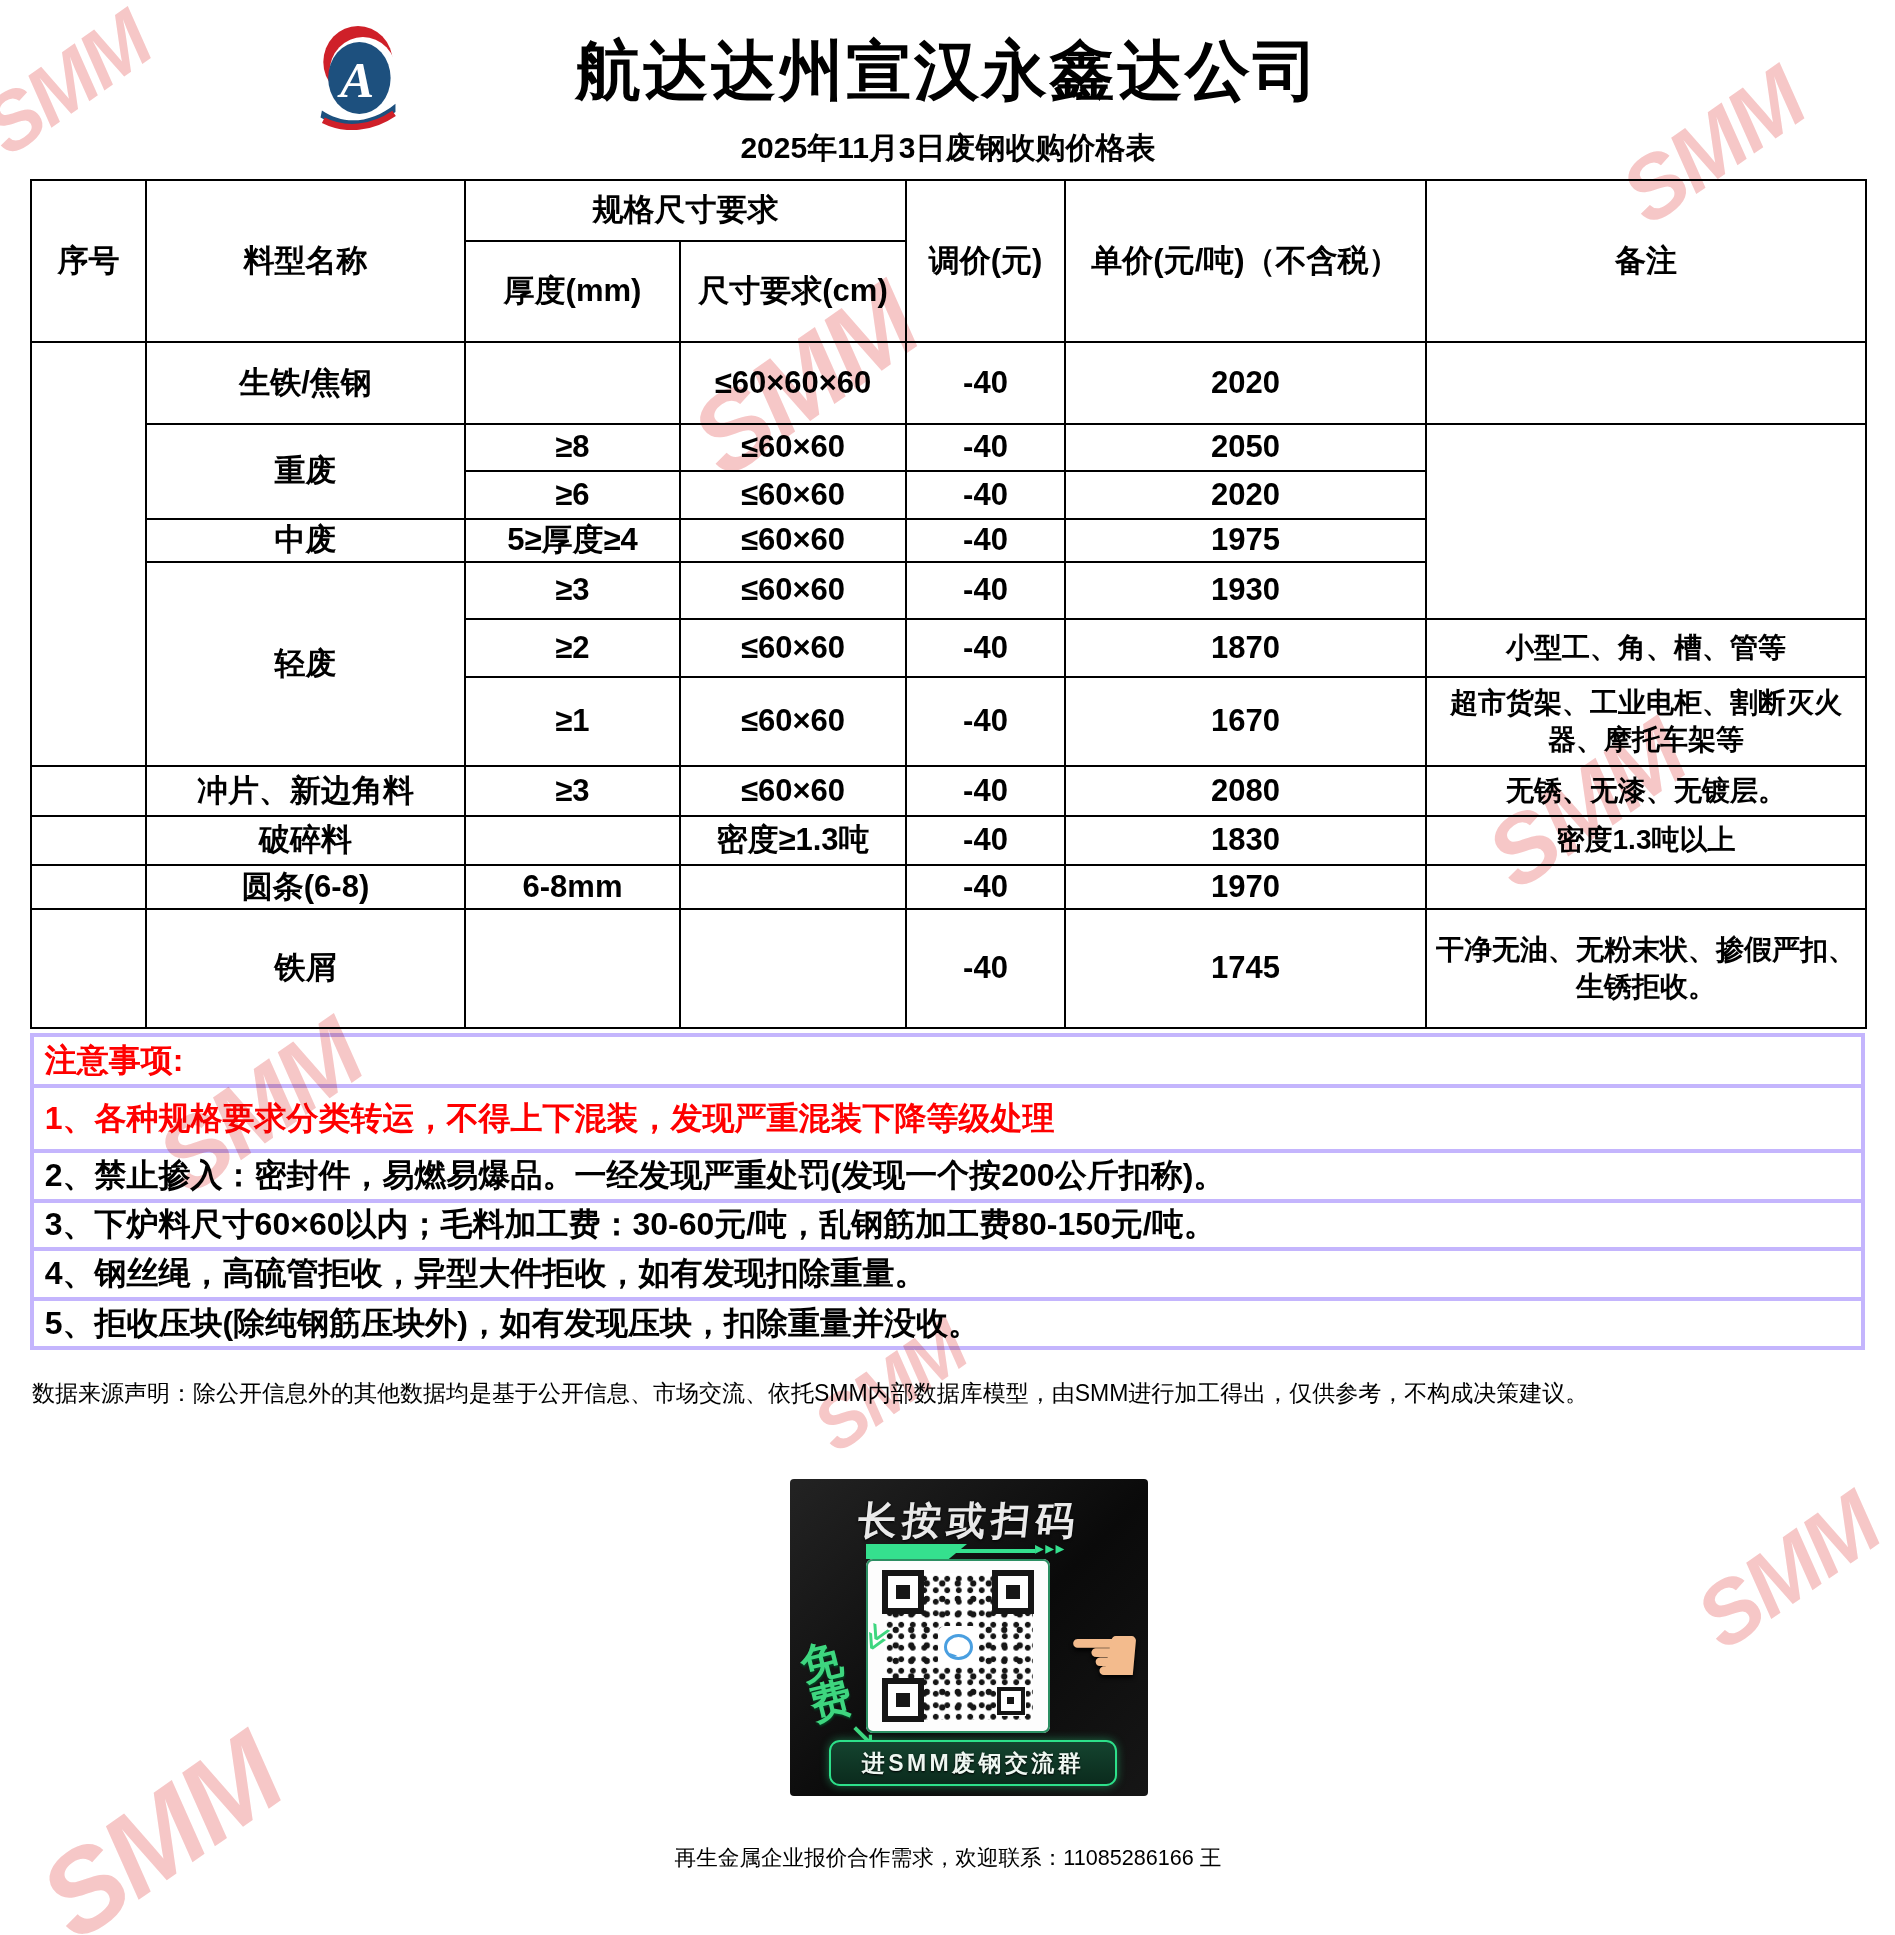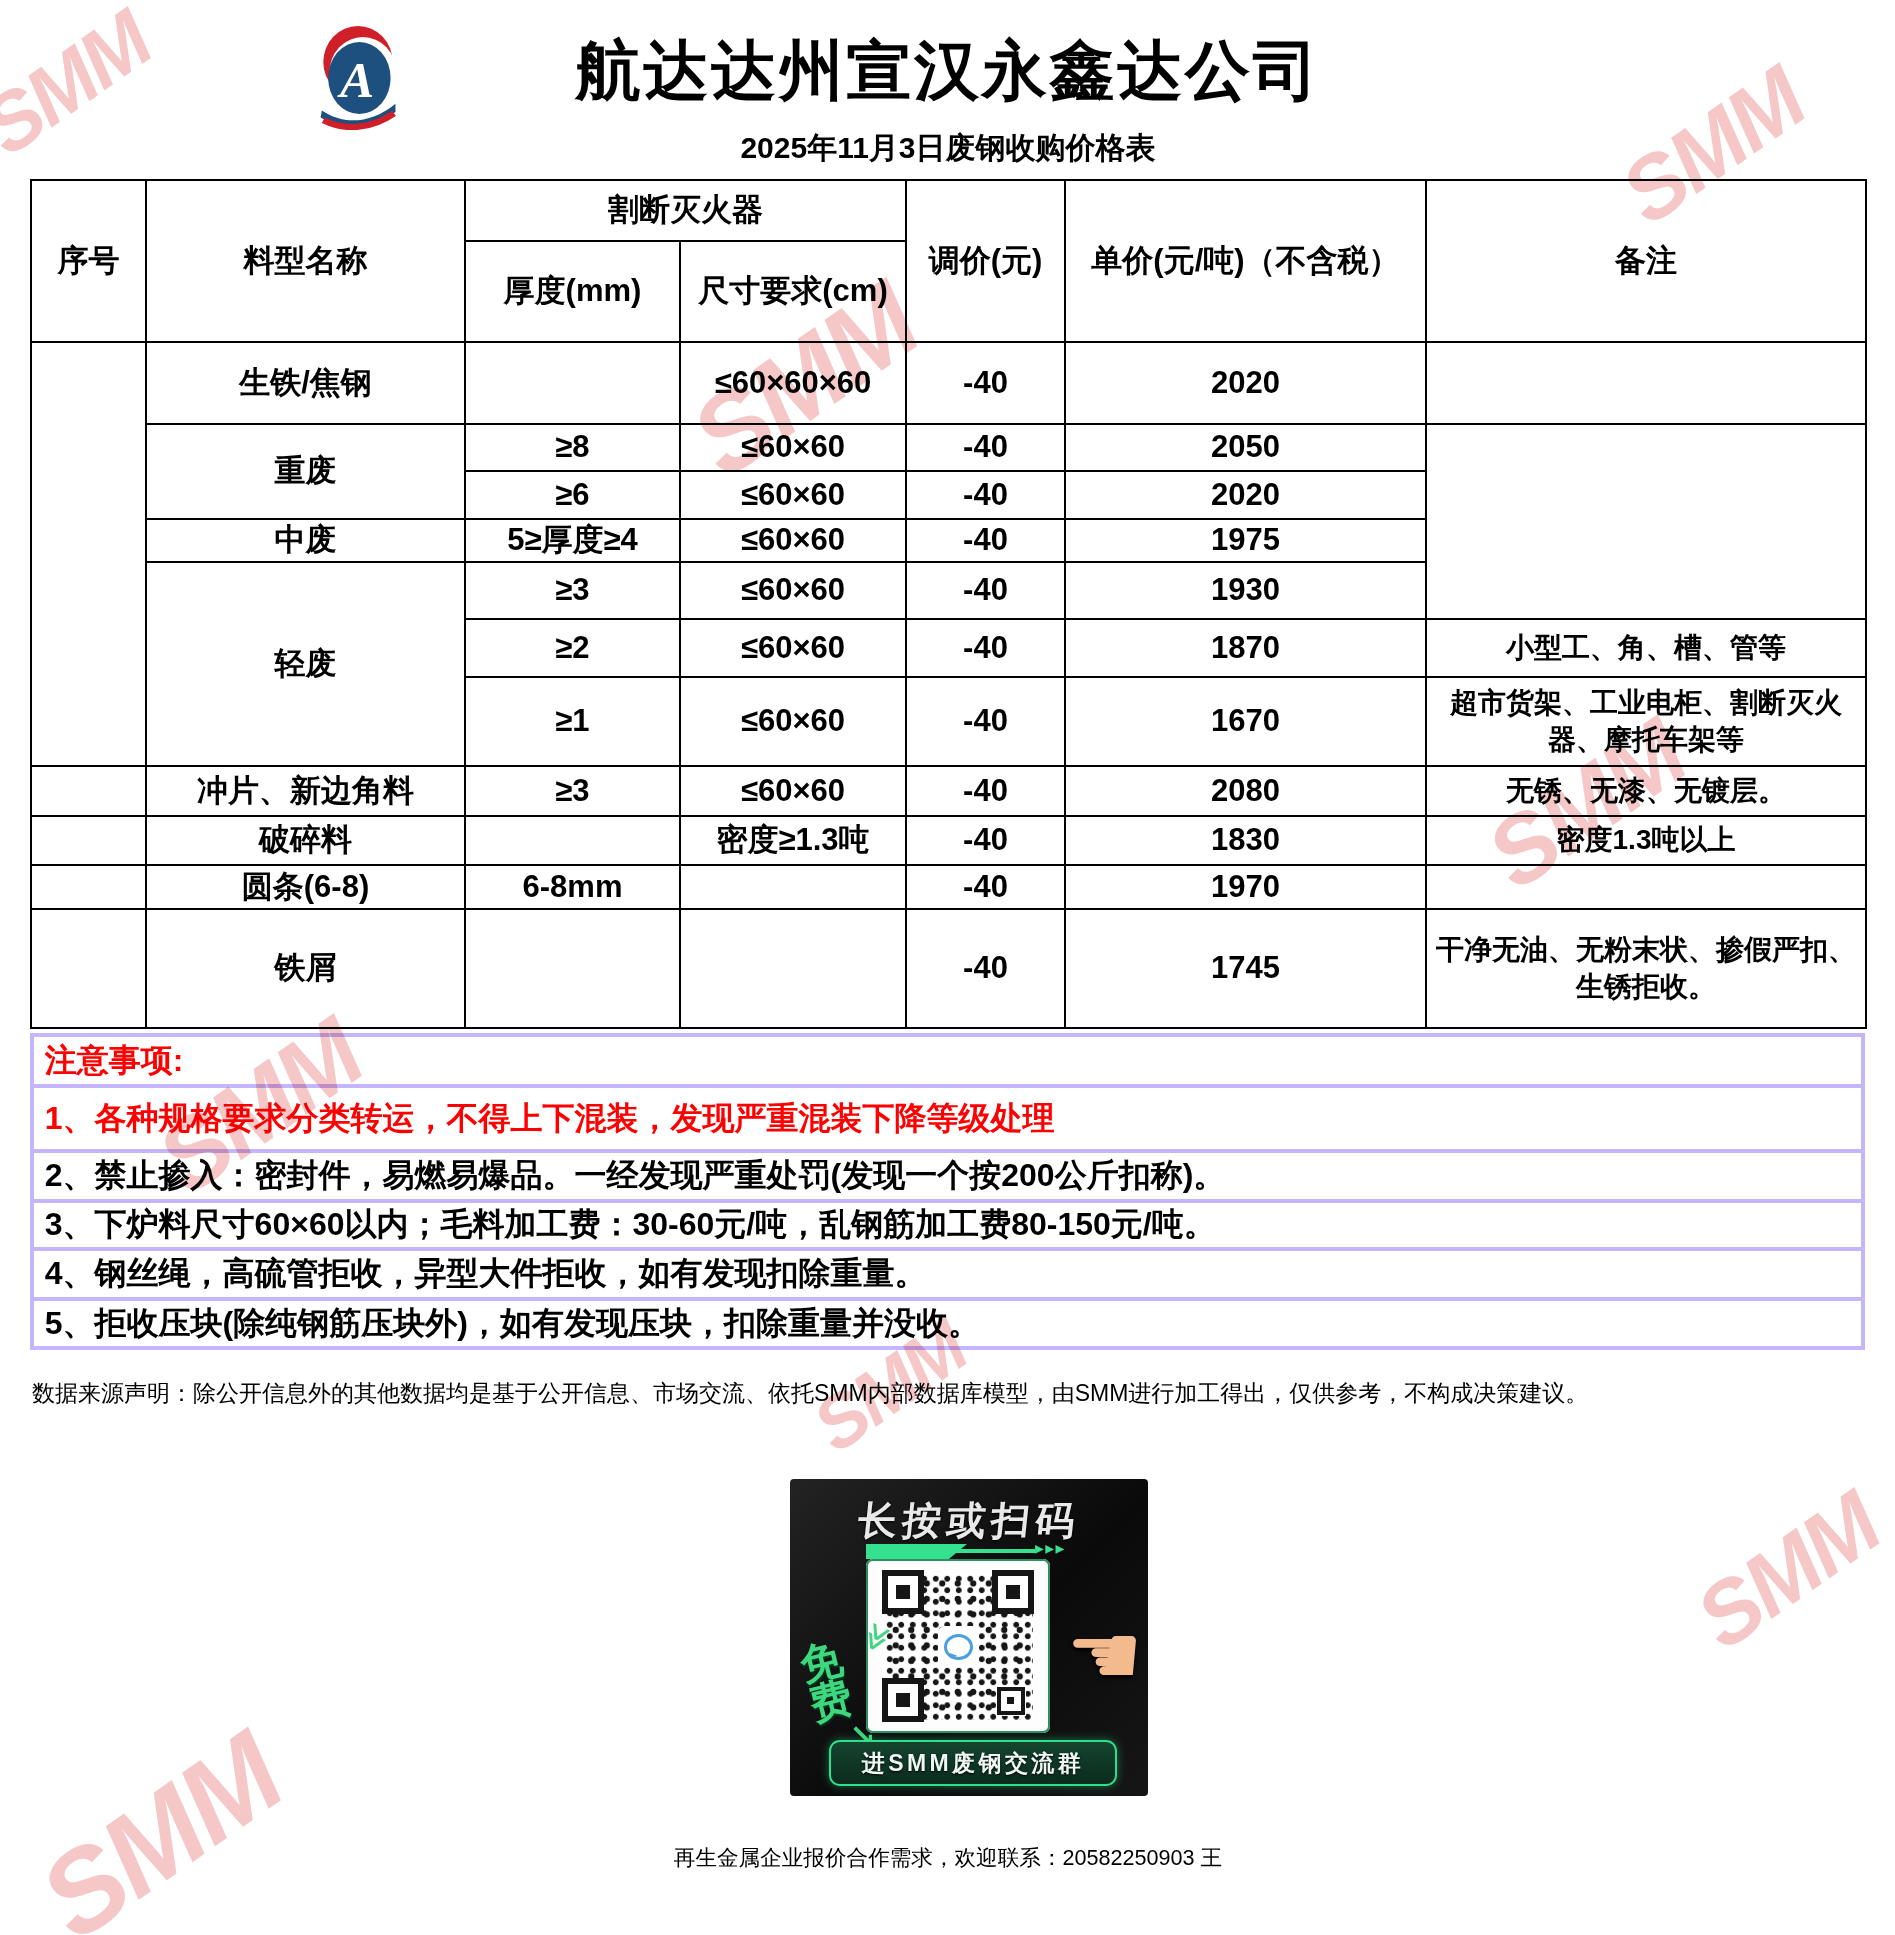--- a/index.html
+++ b/index.html
@@ -131,21 +131,21 @@
         <col style="width:215px">
       <col style="width:226px">
         <col style="width:159px">
         <col style="width:361px">
       <col style="width:440px">
     </colgroup>
     <tbody>
         <tr class="h1">
       <td rowspan="2">序号</td>
       <td rowspan="2">料型名称</td>
-      <td colspan="2">割断灭火器</td>
+      <td colspan="2">规格尺寸要求</td>
       <td rowspan="2">调价(元)</td>
       <td rowspan="2">单价(元/吨)（不含税）</td>
       <td rowspan="2">备注</td>
     </tr>
     <tr class="h2">
       <td>厚度(mm)</td>
       <td>尺寸要求(cm)</td>
     </tr>
     <tr class="r1">
       <td rowspan="7"></td>
@@ -294,16 +294,16 @@
           </div>
       </div>
     </div>
     <div class="free-label">免费</div>
     <div class="free-arrow-top">≫</div>
     <div class="free-arrow-bot">↘</div>
     <div class="hand">☚</div>
     <div class="qr-pill">进SMM废钢交流群</div>
   </div>
 
-  <div class="footer">再生金属企业报价合作需求，欢迎联系：20582250903 王</div>
+  <div class="footer">再生金属企业报价合作需求，欢迎联系：11085286166 王</div>
 
 </div>
 
 
 </body></html>

